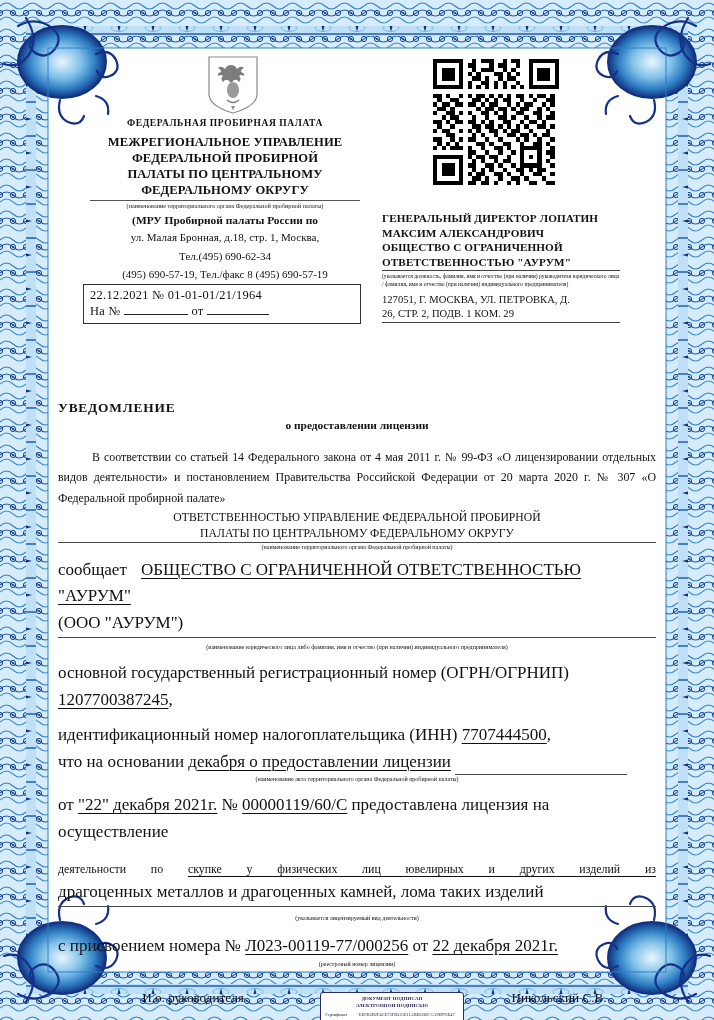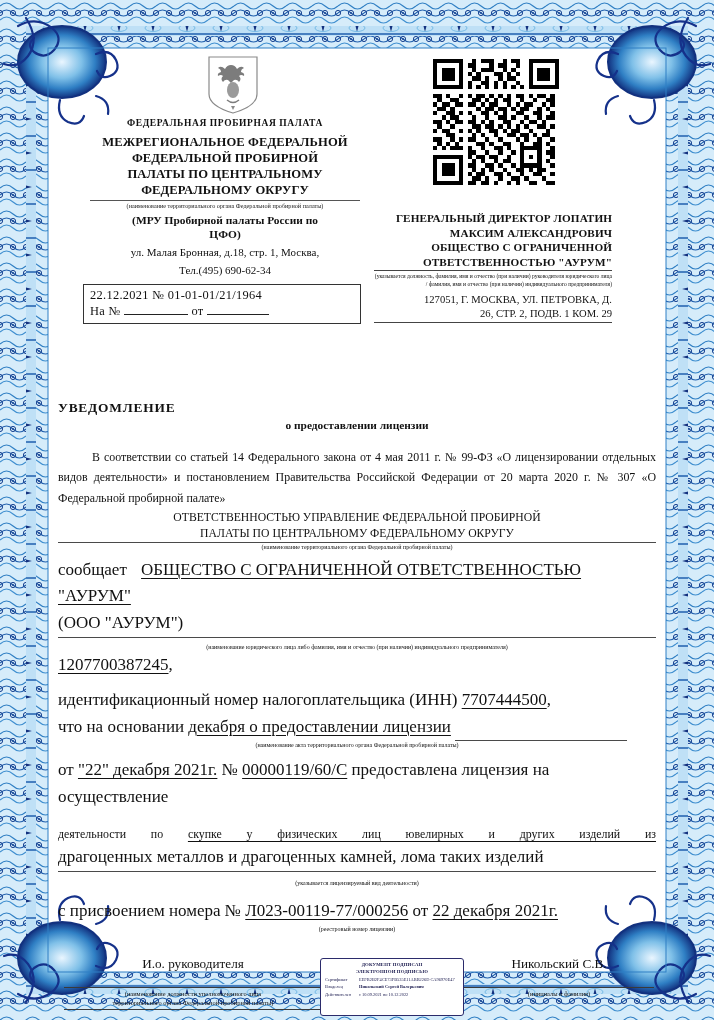--- a/index.html
+++ b/index.html
@@ -122,24 +122,24 @@
     position: absolute;
     left: 375px;
     top: 3px;
     width: 126px;
     height: 126px;
   }
 
   
   .addressee {
     position: absolute;
-    left: 316px;
+    left: 324px;
     top: 155px;
     width: 238px;
-    text-align: right;
+    text-align: left;
   }
   .addressee-name {
     font-size: 11.2px;
     font-weight: bold;
     line-height: 1.3;
     letter-spacing: 0.1px;
     border-bottom: 1px solid #444;
     padding-bottom: 1px;
   }
   .addressee-cap {
@@ -387,30 +387,29 @@
           <path d="M20 13 q-4 -4 -7 -1 q3 1 3 4 q-4 1 -3 4 q3 -2 5 0 q-3 3 0 6 q2 -3 5 -2 l3 3 v6 l-4 3 h8 l-4 -3 v-6 l3 -3 q3 -1 5 2 q3 -3 0 -6 q2 -2 5 0 q1 -3 -3 -4 q0 -3 3 -4 q-3 -3 -7 1 q-2 -4 -6 -4 q-4 0 -6 4 Z"></path>
           <ellipse cx="28" cy="34" rx="6" ry="8" fill="#9a9a9a"></ellipse>
           <path d="M22 44 q6 5 12 0" fill="none" stroke="#7c7c7c" stroke-width="1.4"></path>
         </g>
         <path d="M26 50 h4 l-2 4 Z" fill="#8a8a8a"></path>
       </svg>
 
       <div class="letterhead">
         <div class="fpp-line">ФЕДЕРАЛЬНАЯ ПРОБИРНАЯ ПАЛАТА</div>
         <div class="org-title">
-          <div>МЕЖРЕГИОНАЛЬНОЕ ФЕДЕРАЛЬНОЙ</div>
+          <div>МЕЖРЕГИОНАЛЬНОЕ УПРАВЛЕНИЕ</div>
           <div>ФЕДЕРАЛЬНОЙ ПРОБИРНОЙ</div>
           <div>ПАЛАТЫ ПО ЦЕНТРАЛЬНОМУ</div>
           <div>ФЕДЕРАЛЬНОМУ ОКРУГУ</div>
         </div>
         <div class="cap-rule"></div>
         <div class="caption">(наименование территориального органа Федеральной пробирной палаты)</div>
         <div class="org-short">
           <div>(МРУ Пробирной палаты России по</div>
-          <div>ЦФО)</div>
         </div>
         <div class="addr-line">ул. Малая Бронная, д.18, стр. 1, Москва,</div>
         <div class="addr-line">Тел.(495) 690-62-34</div>
         <div class="addr-line">(495) 690-57-19, Тел./факс 8 (495) 690-57-19</div>
         <div class="addr-line">E-mail: cgipn@probpalata.ru</div>
       </div>
 
       <div class="ref-box">
         <div class="ref-line1">22.12.2021 № 01-01-01/21/1964</div>
         <div class="ref-line2">
@@ -693,20 +692,21 @@
 
       <div class="row-line">
         <span>сообщает</span>
         <span class="u" style="margin-left:10px;">ОБЩЕСТВО  С  ОГРАНИЧЕННОЙ  ОТВЕТСТВЕННОСТЬЮ  "АУРУМ"</span>
       </div>
       <div class="row-line" style="margin-top:0;">
         <span class="blk-underline">(ООО "АУРУМ")</span>
       </div>
       <div class="cap-center" style="margin-top:6px;">(наименование юридического лица либо фамилия, имя и отчество (при наличии) индивидуального предпринимателя)</div>
 
+      <div class="row-line" style="margin-top:8px;">основной государственный регистрационный номер (ОГРН/ОГРНИП)</div>
       <div class="row-line" style="margin-top:0;">
         <span class="u">1207700387245</span><span>,</span>
       </div>
 
       <div class="row-line" style="margin-top:8px;">
         <span>идентификационный номер налогоплательщика (ИНН)</span>
         <span class="u">7707444500</span><span>,</span>
       </div>
 
       <div class="row-line" style="margin-top:0;">

